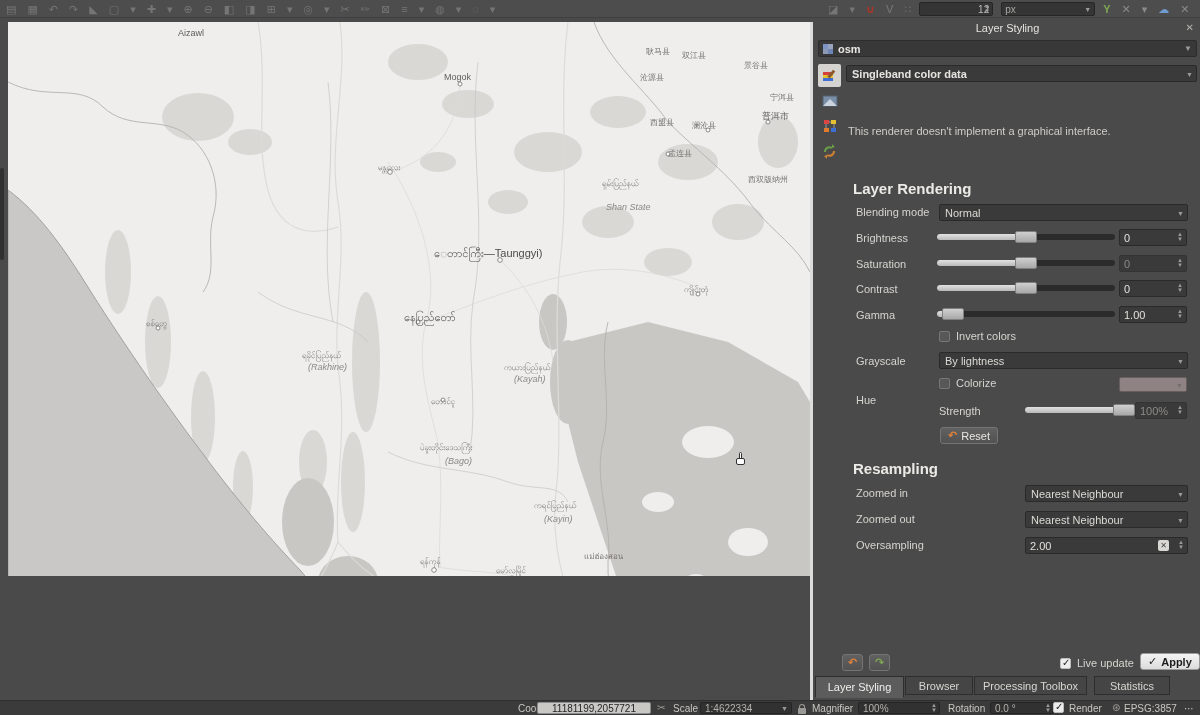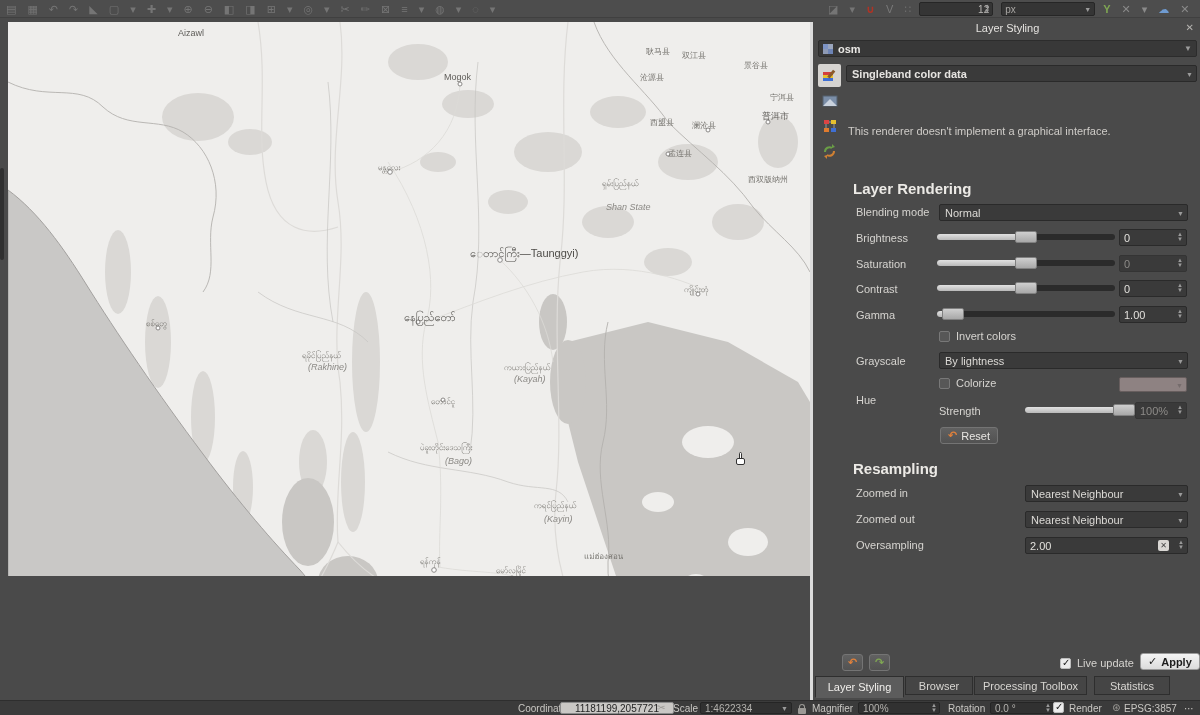--- a/index.html
+++ b/index.html
@@ -252,21 +252,21 @@
         <span class="map-label city" style="left: 756px; top: 88px;">普洱市</span>
         <span class="map-label" style="left: 644px; top: 95px;">西盟县</span>
         <span class="map-label" style="left: 686px; top: 98px;">澜沧县</span>
         <span class="map-label" style="left: 662px; top: 126px;">孟连县</span>
         <span class="map-label" style="left: 742px; top: 152px;">西双版纳州</span>
         <span class="map-label" style="left: 596px; top: 156px;">ရှမ်းပြည်နယ်</span>
         <span class="map-label state" style="left: 600px; top: 168px; margin-top: 12px;">Shan State</span>
         <span class="map-label city" style="left: 438px; top: 50px;">Mogok</span>
         <span class="map-label" style="left: 372px; top: 140px;">မန္တလေး</span>
         <span class="map-label" style="left: 678px; top: 262px;">ကျိုင်းတုံ</span>
-        <span class="map-label big" style="left: 428px; top: 224px; margin-left: 36px;">ေတာင်ကြီး—Taunggyi)</span>
+        <span class="map-label big" style="left: 428px; top: 224px;">ေတာင်ကြီး—Taunggyi)</span>
         <span class="map-label big" style="left: 398px; top: 288px;">နေပြည်တော်</span>
         <span class="map-label" style="left: 296px; top: 328px;">ရခိုင်ပြည်နယ်</span>
         <span class="map-label state" style="left: 302px; top: 340px;">(Rakhine)</span>
         <span class="map-label" style="left: 498px; top: 340px;">ကယားပြည်နယ်</span>
         <span class="map-label state" style="left: 508px; top: 352px;">(Kayah)</span>
         <span class="map-label" style="left: 425px; top: 374px;">တောင်ငူ</span>
         <span class="map-label" style="left: 414px; top: 420px;">ပဲခူးတိုင်းဒေသကြီး</span>
         <span class="map-label state" style="left: 428px; top: 434px; margin-left: 11px;">(Bago)</span>
         <span class="map-label" style="left: 140px; top: 296px;">စစ်တွေ</span>
         <span class="map-label" style="left: 528px; top: 478px;">ကရင်ပြည်နယ်</span>
@@ -467,21 +467,21 @@
     </div>
   </div>
 
   <div class="tab active" style="left:815px;width:89px">Layer Styling</div>
   <div class="tab" style="left:905px;width:68px">Browser</div>
   <div class="tab" style="left:974px;width:113px">Processing Toolbox</div>
   <div class="tab" style="left:1094px;width:76px">Statistics</div>
 
   <div class="statusbar">
     <span class="sb-lbl" style="left:518px">Coordinate</span>
-    <div class="sb-input" style="left:560px;width:114px">11181199,2057721</div>
+    <div class="sb-input" style="left:537px;width:114px">11181199,2057721</div>
     <span class="sb-icon" style="left:657px">✂</span>
     <span class="sb-lbl" style="left:673px">Scale</span>
     <div class="sb-box" style="left:700px;width:92px">
       <span>1:4622334</span>
       <span class="sel-arrow">▼</span>
     </div>
     <span class="lock" style="left:798px"></span>
     <span class="sb-lbl" style="left:812px">Magnifier</span>
     <div class="sb-box" style="left:858px;width:82px">
       <span>100%</span>

